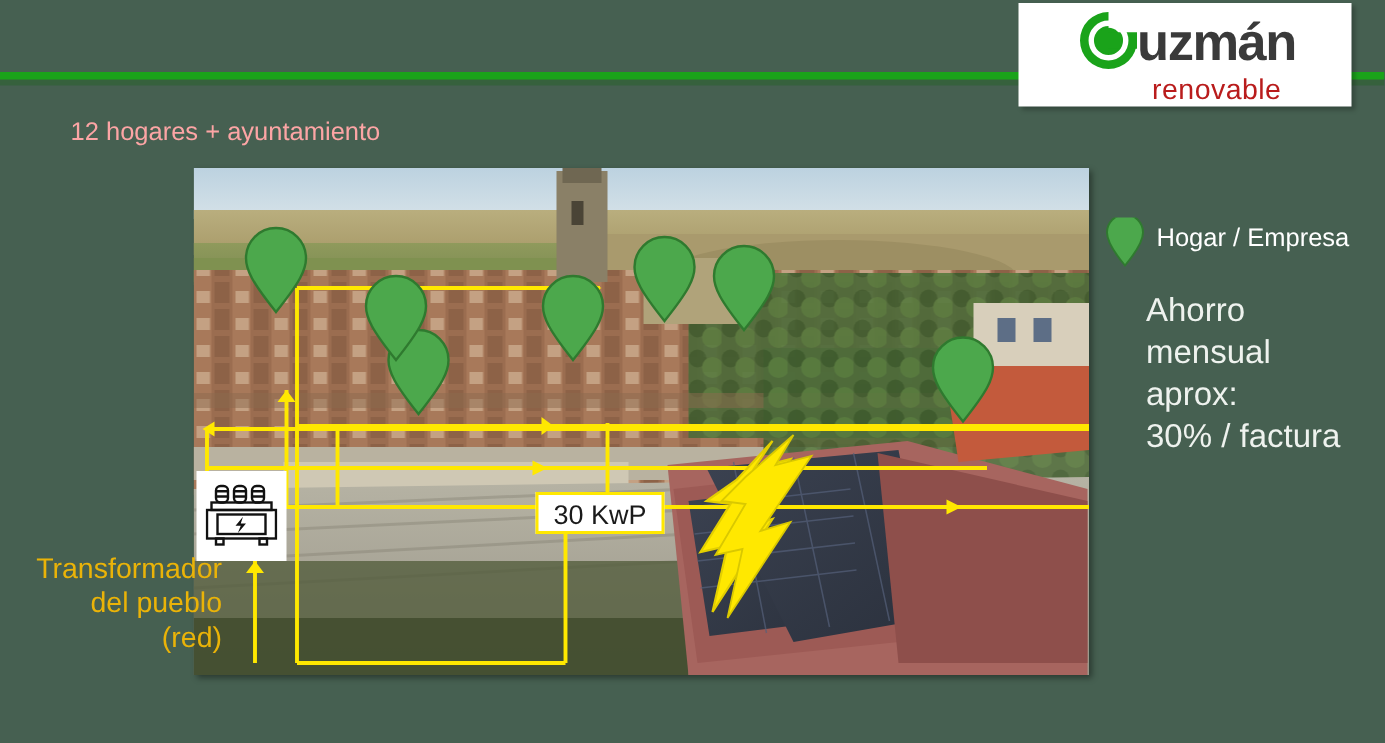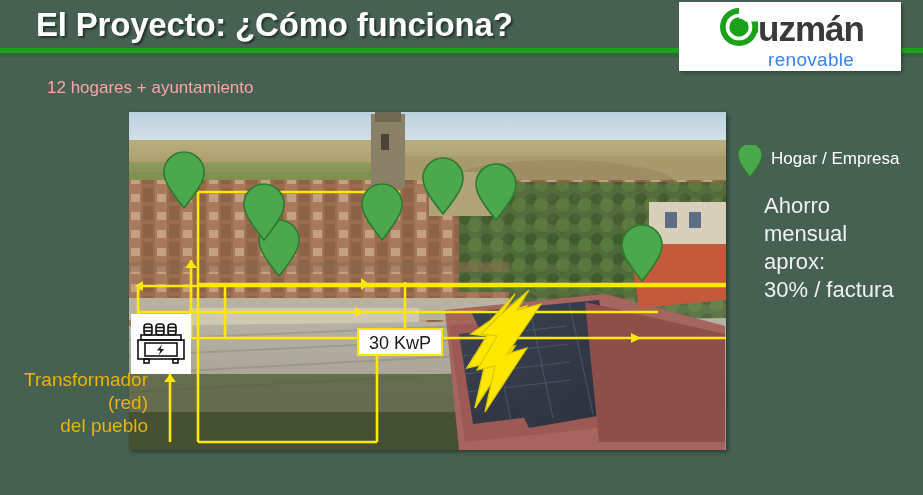--- a/index.html
+++ b/index.html
@@ -31,21 +31,21 @@
     box-shadow:2px 2px 3px rgba(0,0,0,.25);
   }
   .logo-inner{display:flex;flex-direction:column;align-items:flex-start;line-height:1;}
   .logo-row1{display:flex;align-items:center;}
   .logo-g{display:block;}
   .logo-word{
     font-size:35px;font-weight:bold;color:#3a3a3a;
     letter-spacing:-1px;margin-left:-4px;
   }
   .logo-sub{
-    font-size:19px;color:#3b82f6;margin-left:52px;margin-top:-3px;
+    font-size:19px;color:#b91c1c;margin-left:52px;margin-top:-3px;
     letter-spacing:.3px;
   }
 
   .subtitle{
     position:absolute;left:47px;top:78px;
     font-size:17px;color:#fca5a5;
   }
 
   
   .photo{
@@ -86,21 +86,20 @@
     margin-top:10px;margin-left:27px;
     font-size:22px;color:#eef2ee;line-height:1.28;
   }
   .legend-body div{white-space:nowrap;}
 </style>
 </head>
 <body>
 
 <div id="slide">
 
-  <div class="title">El Proyecto: ¿Cómo funciona?</div>
   <div class="rule"></div>
 
   <div class="logo-box">
     <div class="logo-inner">
       <div class="logo-row1">
         <span class="logo-g">
           <svg width="46" height="46" viewBox="0 0 46 46">
             <path d="M23 4 A19 19 0 1 0 42 23 L23 23 Z" fill="#1aa31a"></path>
             <circle cx="23" cy="23" r="8.5" fill="#1aa31a"></circle>
             <rect x="23" y="17.5" width="19" height="11" fill="#1aa31a"></rect>
@@ -280,22 +279,22 @@
         <rect x="8" y="22" width="32" height="13"></rect>
         <rect x="7" y="38" width="5" height="4"></rect>
         <rect x="36" y="38" width="5" height="4"></rect>
       </g>
       <polygon points="25,23.5 20,29.5 23.5,29.5 21.5,34.5 27,28 23.5,28" fill="#111111"></polygon>
     </svg>
   </div>
 
   <div class="xfmr-label">
     <div>Transformador</div>
+    <div>del pueblo</div>
     <div>(red)</div>
-    <div>del pueblo</div>
   </div>
 
   <div class="legend">
     <div class="legend-head">
       <span class="legend-pin">
         <svg width="26" height="33" viewBox="0 0 26 33">
           <path d="M13,32 C3,20 1,14 1,10 A12,12 0 0 1 25,10 C25,14 23,20 13,32 Z" fill="#4ca84c" stroke="#2f7a2f" stroke-width="1.3"></path>
         </svg>
       </span>
       <span class="legend-title">Hogar / Empresa</span>

